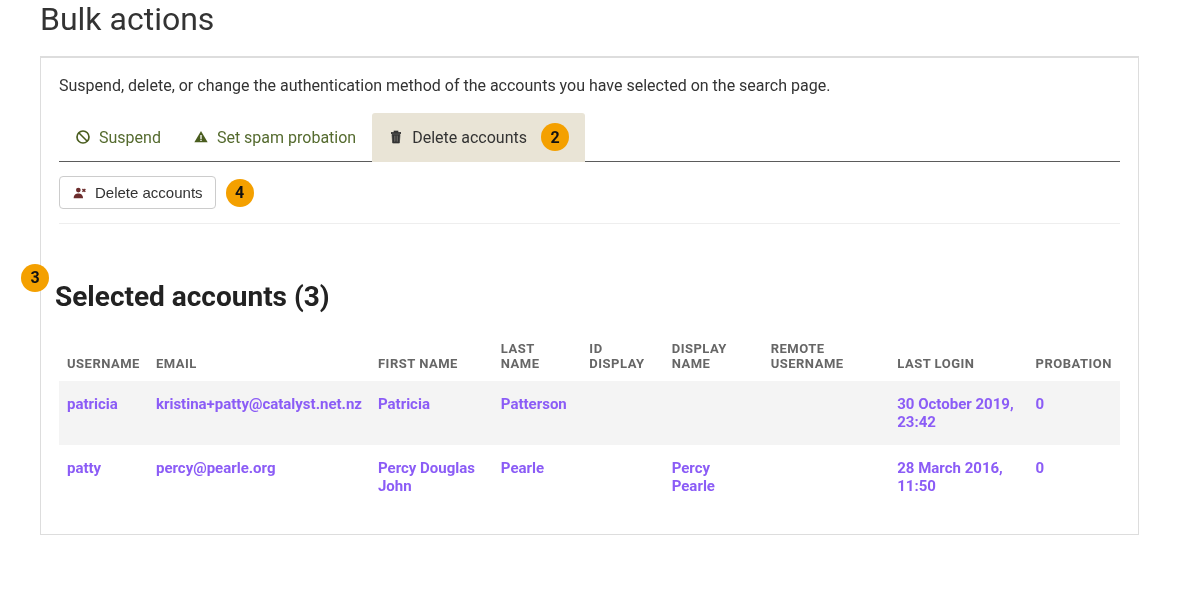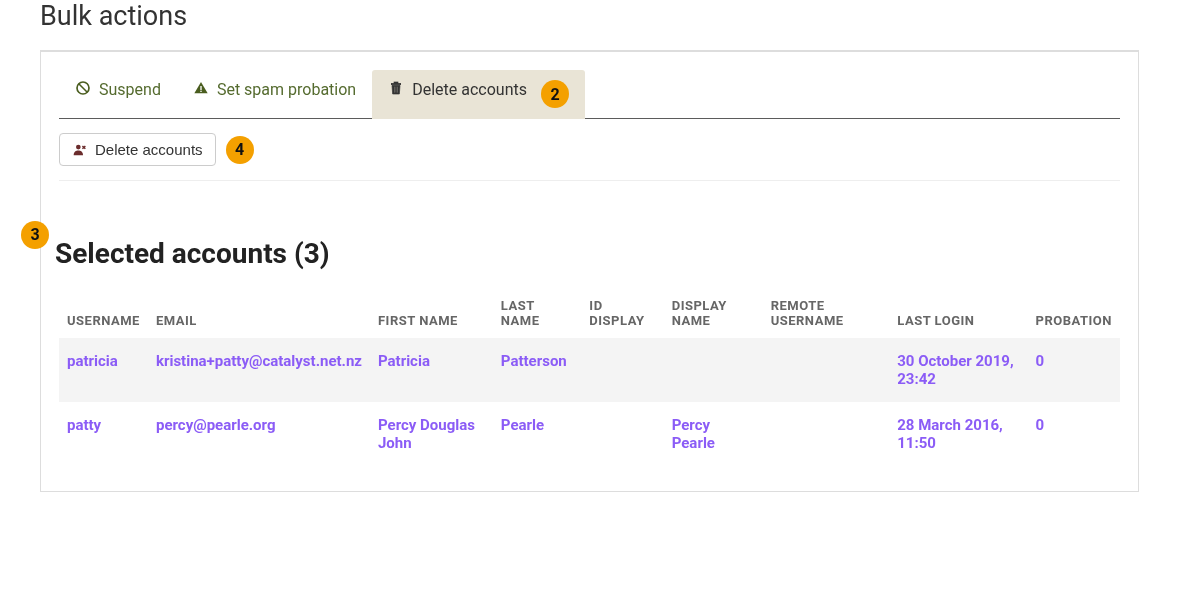--- a/index.html
+++ b/index.html
@@ -4,21 +4,21 @@
   <style>
     * { box-sizing: border-box; margin: 0; padding: 0; }
     body {
       font-family: -apple-system, BlinkMacSystemFont, "Segoe UI", Roboto, "Helvetica Neue", Arial, sans-serif;
       color: #333;
       background: #fff;
       padding: 0 40px 20px 40px;
       width: 1179px;
     }
     .page-title {
-      font-size: 27px;
+      font-size: 32px;
       font-weight: 400;
       color: #333;
       margin-bottom: 18px;
     }
     .title-rule {
       border: none;
       border-top: 1px solid #ddd;
       margin-bottom: 0;
     }
     .panel {
@@ -30,21 +30,21 @@
       color: #333;
       margin-bottom: 18px;
     }
     .tabs {
       display: flex;
       align-items: stretch;
       border-bottom: 1px solid #5b5b5b;
     }
     .tab {
       display: flex;
-      align-items: flex-start;
+      align-items: center;
       gap: 8px;
       padding: 10px 16px;
       font-size: 16px;
       color: #556b2f;
       cursor: pointer;
       text-decoration: none;
     }
     .tab.active {
       background: #e9e4d6;
       color: #333;
@@ -146,20 +146,21 @@
     .btn-icon svg { width: 15px; height: 14px; }
   </style>
 </head>
 <body>
 
 <h1 class="page-title">Bulk actions</h1>
 <hr class="title-rule">
 
 <div class="panel">
 
+  <p class="description">Suspend, delete, or change the authentication method of the accounts you have selected on the search page.</p>
 
   <div class="tabs">
     <a class="tab">
       <span class="tab-icon">
         <svg viewBox="0 0 24 24" fill="none" stroke="#4a5d1f" stroke-width="2.5">
           <circle cx="12" cy="12" r="9"></circle>
           <line x1="6" y1="6" x2="18" y2="18"></line>
         </svg>
       </span>
       <span>Suspend</span>

